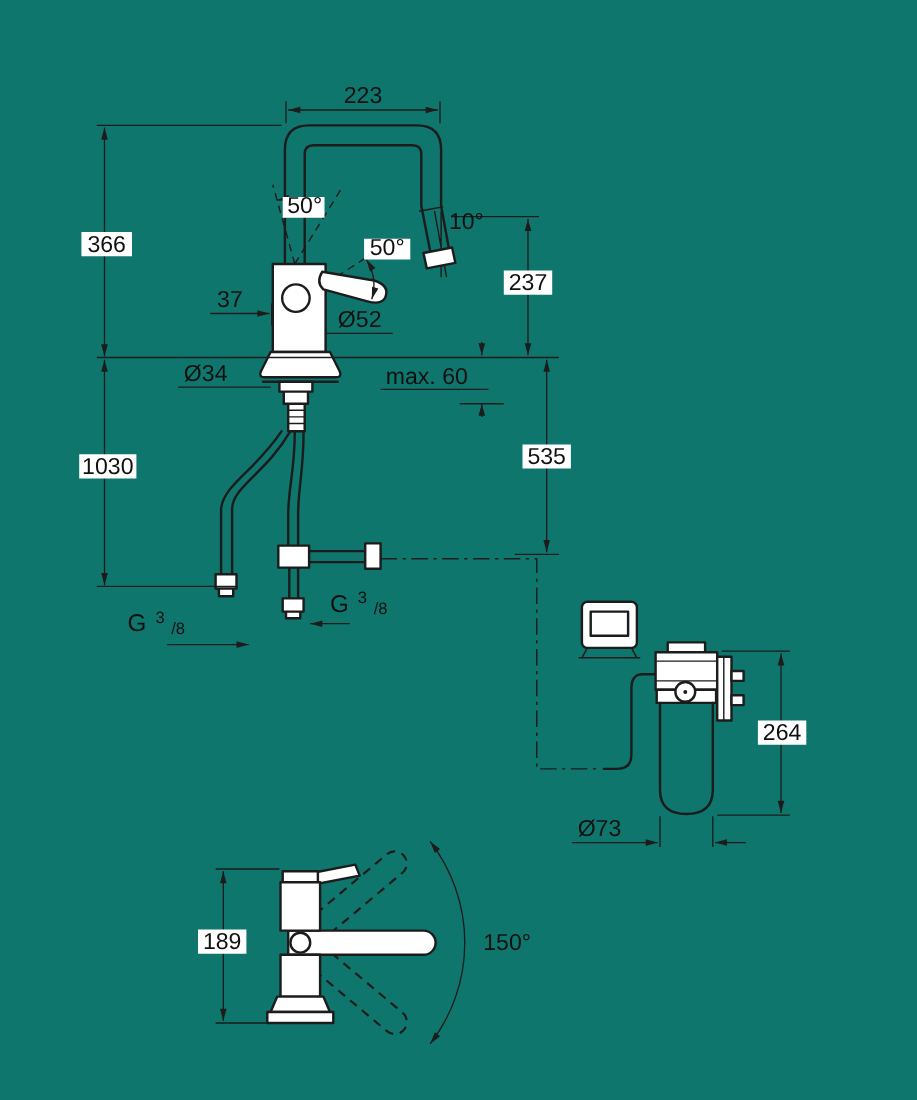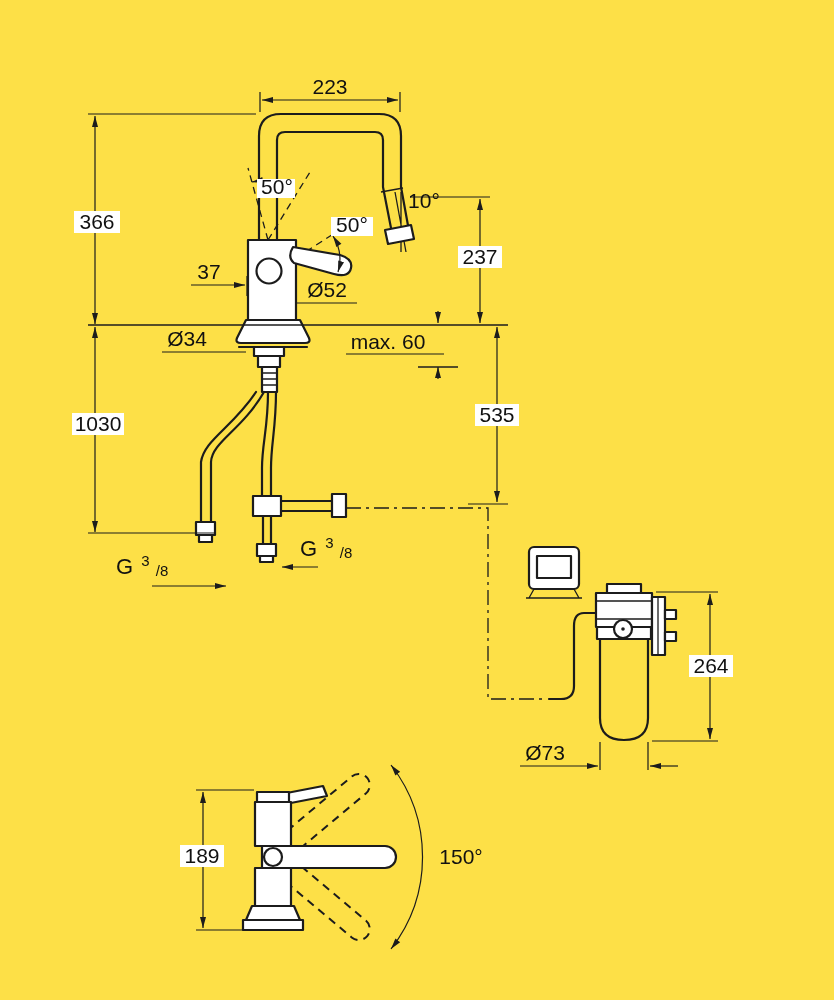--- a/index.html
+++ b/index.html
@@ -1,16 +1,16 @@
 <!DOCTYPE html>
 <html><head>
 <meta charset="utf-8">
 <style>
   html,body{margin:0;padding:0;background:#fff;}
-  .page{width:834px;height:1000px;background:#fde047;position:relative;font-family:"Liberation Sans",sans-serif;}
+  .page{width:834px;height:1000px;background:#0f766e;position:relative;font-family:"Liberation Sans",sans-serif;}
   svg{display:block;}
   .o  {fill:none;stroke:#1c1c1c;stroke-width:2.2;stroke-linejoin:round;stroke-linecap:round;}
   .of {fill:#fff;stroke:#1c1c1c;stroke-width:2.2;stroke-linejoin:round;}
   .t  {fill:none;stroke:#1c1c1c;stroke-width:1.3;}
   .d  {fill:none;stroke:#1c1c1c;stroke-width:1.3;stroke-dasharray:7 5;}
   .dcap{fill:none;stroke:#1c1c1c;stroke-width:2;stroke-dasharray:8 6;}
   .dd {fill:none;stroke:#1c1c1c;stroke-width:1.3;stroke-dasharray:15 5 3 5;}
   .dim{fill:none;stroke:#1c1c1c;stroke-width:1.2;}
   .mask{fill:#fff;stroke:none;}
   .lbl{font-size:21px;fill:#111;text-anchor:middle;}

